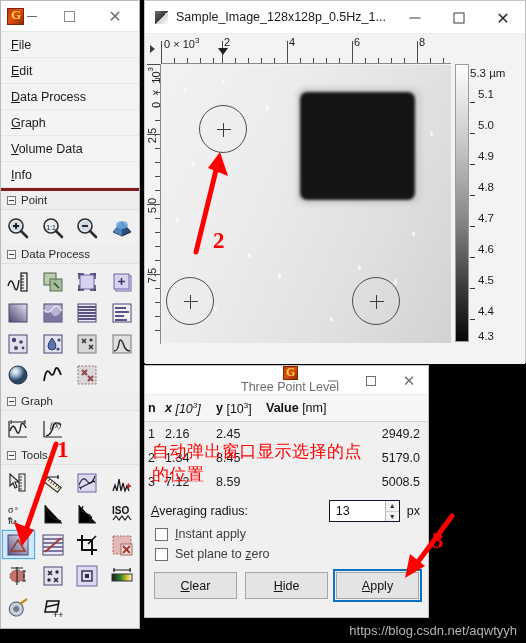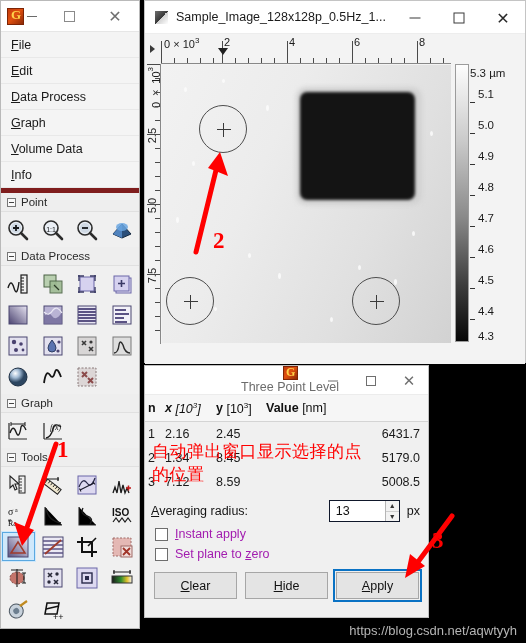--- a/index.html
+++ b/index.html
@@ -36,21 +36,21 @@
   .tb-min { position: absolute; left: 26px; top: 15px; width: 10px; height: 1px; background: #6b6b6b; }
   .tb-max {
     position: absolute; left: 63px; top: 10px; width: 11px; height: 11px;
     border: 1px solid #8a8a8a;
   }
   .tb-close {
     position: absolute; left: 105px; top: 7px; width: 18px; height: 18px;
     color: #6f6f6f; font-size: 16px; text-align: center; line-height: 17px;
     font-family: "DejaVu Sans", sans-serif;
   }
-  .menu-list { border-bottom: 5px solid #7f1d1d; }
+  .menu-list { border-bottom: 3px solid #7f1d1d; }
   .menu-item {
     height: 26px; line-height: 26px; padding-left: 10px;
     font-size: 12.5px; color: #1a1a1a;
     border-bottom: 1px solid #e8e8e8;
     background: #f4f4f4;
   }
   .menu-item .mn { text-decoration: underline; }
 
   .section-hdr {
     height: 19px; display: flex; align-items: center;
@@ -257,21 +257,21 @@
   }
   .spin-btns div {
     flex: 1; display: flex; align-items: center; justify-content: center;
     font-size: 7px; color: #333;
   }
   .spin-btns div:first-child { border-bottom: 1px solid #cecece; }
   .px-lab { margin-left: 7px; font-size: 12.5px; }
 
   .chk-row {
     display: flex; align-items: center; padding: 3px 0 3px 10px;
-    font-size: 12.5px; color: #a21caf;
+    font-size: 12.5px; color: #404040;
   }
   .chk-box {
     width: 13px; height: 13px; border: 1px solid #6d6d6d; background: #fff;
     margin-right: 7px;
   }
   .chk-row u { text-decoration: underline; }
 
   .btn-row {
     display: flex; gap: 8px; padding: 8px 9px 0 9px;
   }
@@ -809,21 +809,21 @@
       <div class="th-x">x<span class="u"> [10<sup>3</sup>]</span></div>
       <div class="th-y">y<span class="u"> [10<sup>3</sup>]</span></div>
       <div class="th-v">Value<span class="u"> [nm]</span></div>
     </div>
 
     <div>
       <div class="tpl-row">
         <div class="tr-n">1</div>
         <div class="tr-x">2.16</div>
         <div class="tr-y">2.45</div>
-        <div class="tr-v">6431.7</div>
+        <div class="tr-v">2949.2</div>
       </div>
       <div class="tpl-row">
         <div class="tr-n">2</div>
         <div class="tr-x">1.34</div>
         <div class="tr-y">8.45</div>
         <div class="tr-v">5179.0</div>
       </div>
       <div class="tpl-row">
         <div class="tr-n">3</div>
         <div class="tr-x">7.12</div>

